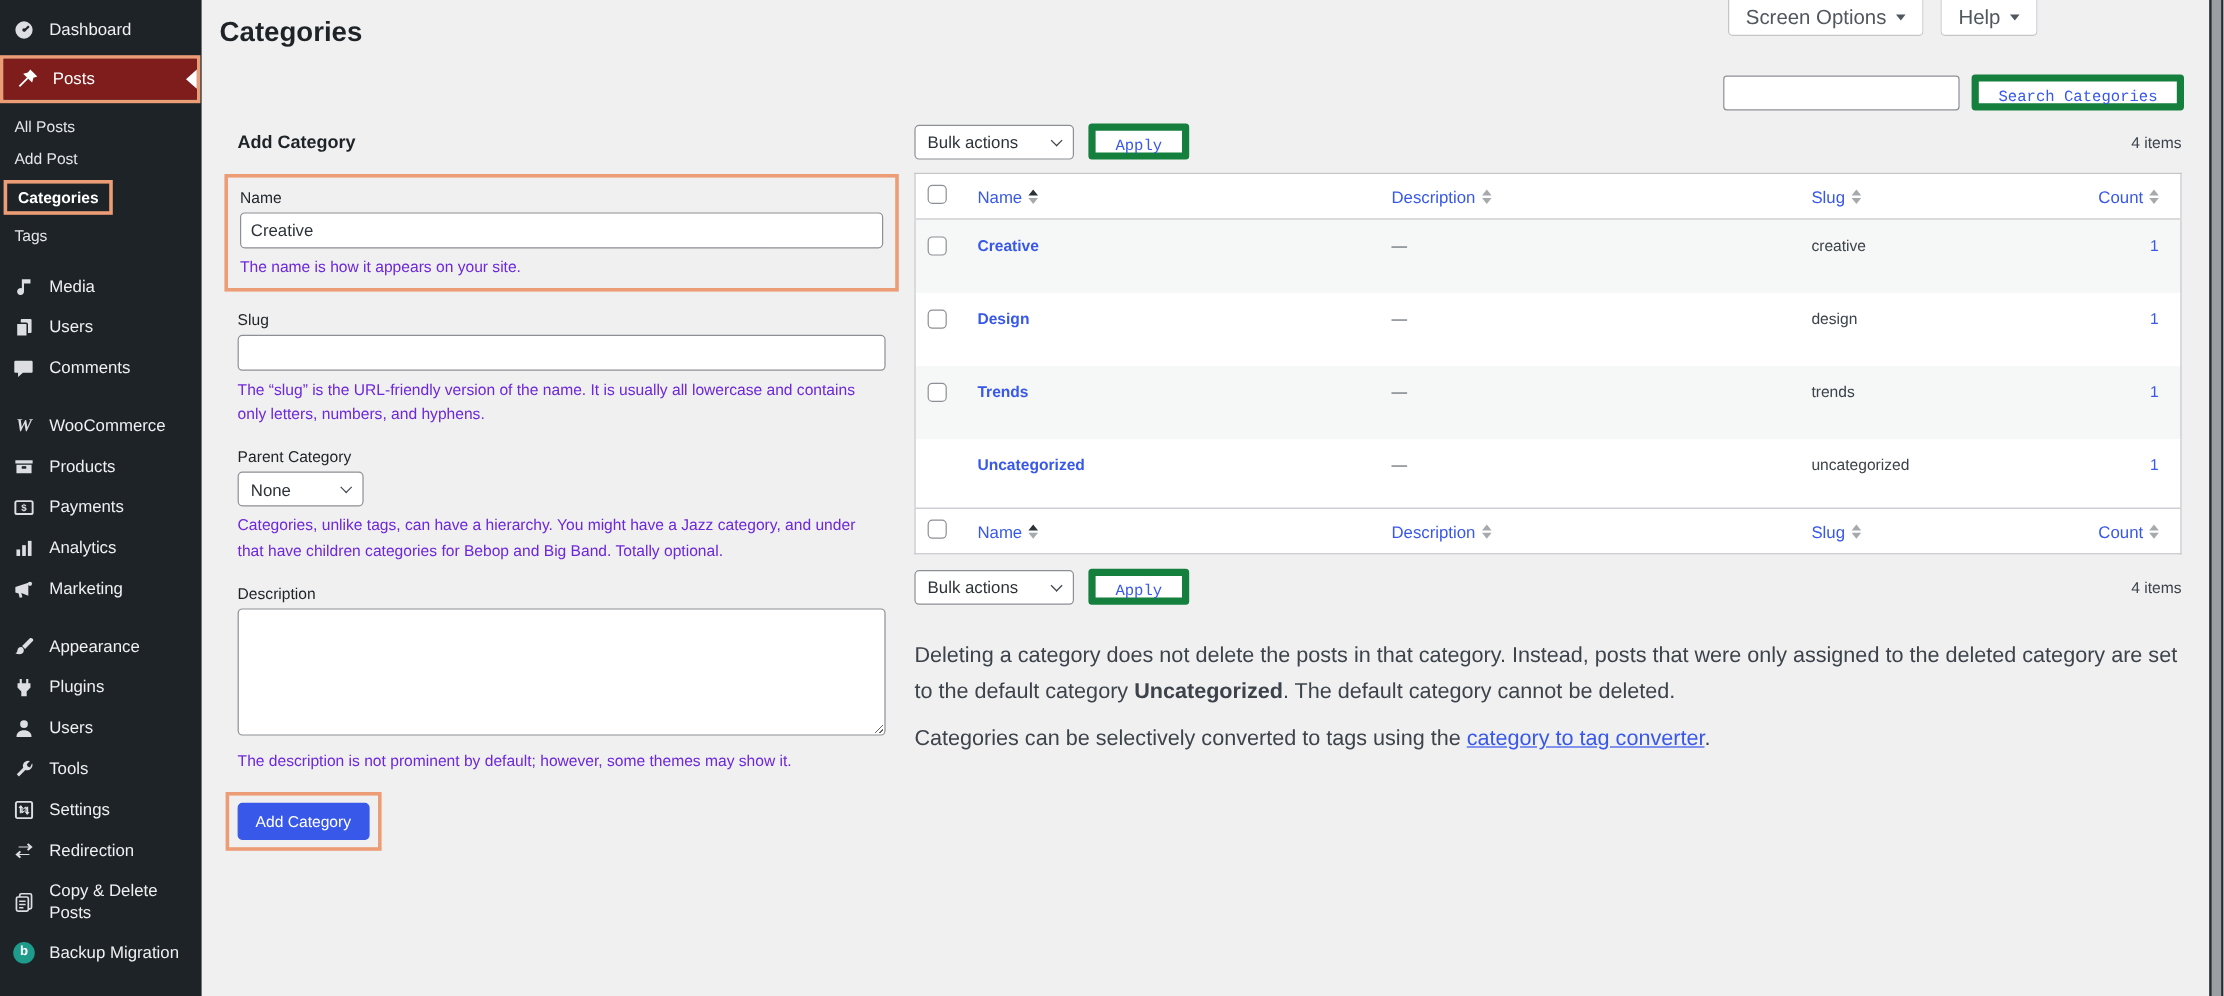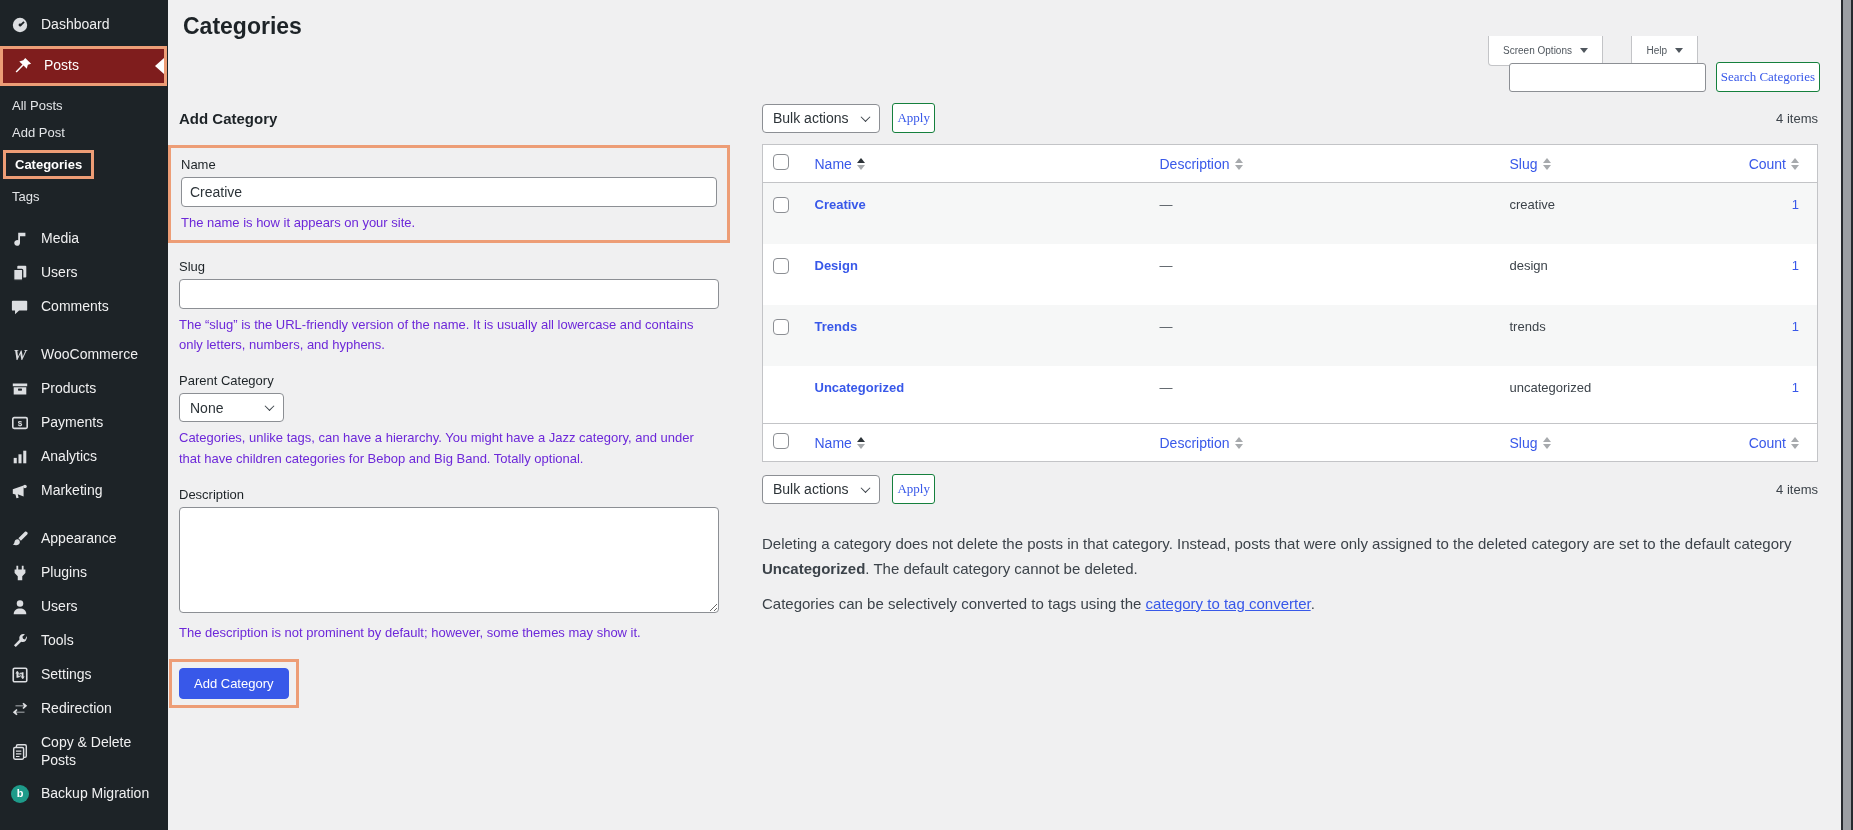--- a/index.html
+++ b/index.html
@@ -46,51 +46,51 @@
   
   .scrollbar { position:absolute; right:0; top:0; width:12px; height:830px; background:#26292e; z-index:9; }
   .scroll-thumb { position:absolute; left:2px; right:2px; top:0; height:100%; background:#9b9ea3; }
 
   
   .page-title { position:absolute; left:183px; top:13px; font-size:23px; font-weight:600; color:#1d2327; }
   .top-tab {
     position:absolute; top:0; height:30px; background:#fff;
     border:1px solid #c3c4c7; border-top:none; border-radius:0 0 4px 4px;
     display:flex; align-items:center; gap:8px; padding:0 14px;
-    font-size:10px; color:#50575e; cursor:pointer;margin-top:36px;
+    font-size:17px; color:#50575e; cursor:pointer;
   }
   .tab-screen-options { right:250px; }
   .tab-help { right:155px; }
   .caret-down { width:0; height:0; border-left:4px solid transparent; border-right:4px solid transparent; border-top:5px solid #50575e; display:inline-block; }
 
   .search-row { position:absolute; top:62px; right:33px; display:flex; align-items:center; gap:10px; }
   .search-input { width:197px; height:29px; border:1px solid #8c8f94; border-radius:3px; background:#fff; padding:0 8px; font-size:14px; font-family:inherit; }
   .btn-secondary {
-    background:#fff; border:1px solid #15803d; color:#3858e9;
-    border-radius:3px; font-size:13px; padding:5px 4px; height:30px; cursor:pointer;
-    font-family:Liberation Serif, serif; white-space:nowrap;
+    background:#fff; border:6px solid #15803d; color:#3858e9;
+    border-radius:3px; font-size:13px; padding:5px 16px; height:30px; cursor:pointer;
+    font-family:Liberation Mono, monospace; white-space:nowrap;
   }
   .btn-primary {
     background:#3858e9; border:1px solid #3858e9; color:#fff;
     border-radius:4px; font-size:13px; padding:7px 14px; cursor:pointer; font-family:inherit;
   }
 
   
-  .form-col { position:absolute; left:179px; top:110px; width:540px; }
+  .form-col { position:absolute; left:198px; top:110px; width:540px; }
   .form-heading { font-size:15px; font-weight:bold; margin-bottom:18px; }
   .field-label { display:block; font-size:13px; color:#1d2327; margin-bottom:5px; }
   .text-input { width:100%; height:30px; border:1px solid #8c8f94; border-radius:4px; background:#fff; padding:0 8px; font-size:14px; font-family:inherit; color:#2c3338; }
   .help-text { font-size:13px; color:#6d28d9; margin-top:6px; line-height:1.55; }
   .field-group { margin-bottom:18px; }
   .annot-block { border:3px solid #ED9D76; padding:9px 10px 7px 10px; margin:0 0 16px -11px; width:562px; }
   .annot-block .field-group { margin-bottom:0; }
   .select-box {
     display:inline-flex; align-items:center; justify-content:space-between;
     min-width:105px; height:29px; border:1px solid #8c8f94; border-radius:4px;
-    background:#fff; padding:0 10px; font-size:14px; color:#2c3338; cursor:pointer; gap:14px;
+    background:#fff; padding:0 10px; font-size:14px; color:#2c3338; cursor:pointer; gap:29px;
   }
   .chev { width:7px; height:7px; border-right:1.6px solid #3c434a; border-bottom:1.6px solid #3c434a; transform:rotate(45deg) translate(-1px,-1px); }
   .desc-textarea { width:100%; height:106px; border:1px solid #8c8f94; border-radius:4px; background:#fff; resize:both; font-family:inherit; font-size:14px; padding:6px 8px; }
   .annot-btn { display:inline-block; border:3px solid #ED9D76; padding:6px 7px; margin-left:-10px; margin-top:6px; }
 
   
   .table-col { position:absolute; left:762px; top:103px; width:1056px; }
   .table-bar { display:flex; align-items:center; justify-content:space-between; margin-bottom:11px; }
   .bar-left { display:flex; align-items:center; gap:12px; }
   .items-count { font-size:13px; color:#3c434a; }
@@ -110,21 +110,21 @@
   .dash { color:#50575e; }
   .slug-val { color:#3c434a; }
   .count-link { color:#3858e9; cursor:pointer; }
   .sorter { display:inline-flex; flex-direction:column; gap:2px; margin-left:5px; vertical-align:middle; }
   .tri-up { width:0; height:0; border-left:4px solid transparent; border-right:4px solid transparent; border-bottom:5px solid #a7aaad; }
   .tri-down { width:0; height:0; border-left:4px solid transparent; border-right:4px solid transparent; border-top:5px solid #a7aaad; }
   .sorted-asc .tri-up { border-bottom-color:#2c3338; }
   th.sortable { cursor:pointer; }
   .th-inner { display:inline-flex; align-items:center; }
 
-  .notes { margin-top:28px; font-size:15px; color:#3c434a; line-height:1.65; }
+  .notes { margin-top:28px; font-size:18px; color:#3c434a; line-height:1.65; }
   .notes p { margin-bottom:10px; }
   .note-link { color:#3858e9; text-decoration:underline; cursor:pointer; }
   .cat-table a, .note-link { font-family:inherit; }
 </style>
 </head>
 <body>
 
 <nav class="sidebar">
   <ul class="menu">
     <li class="menu-item">

